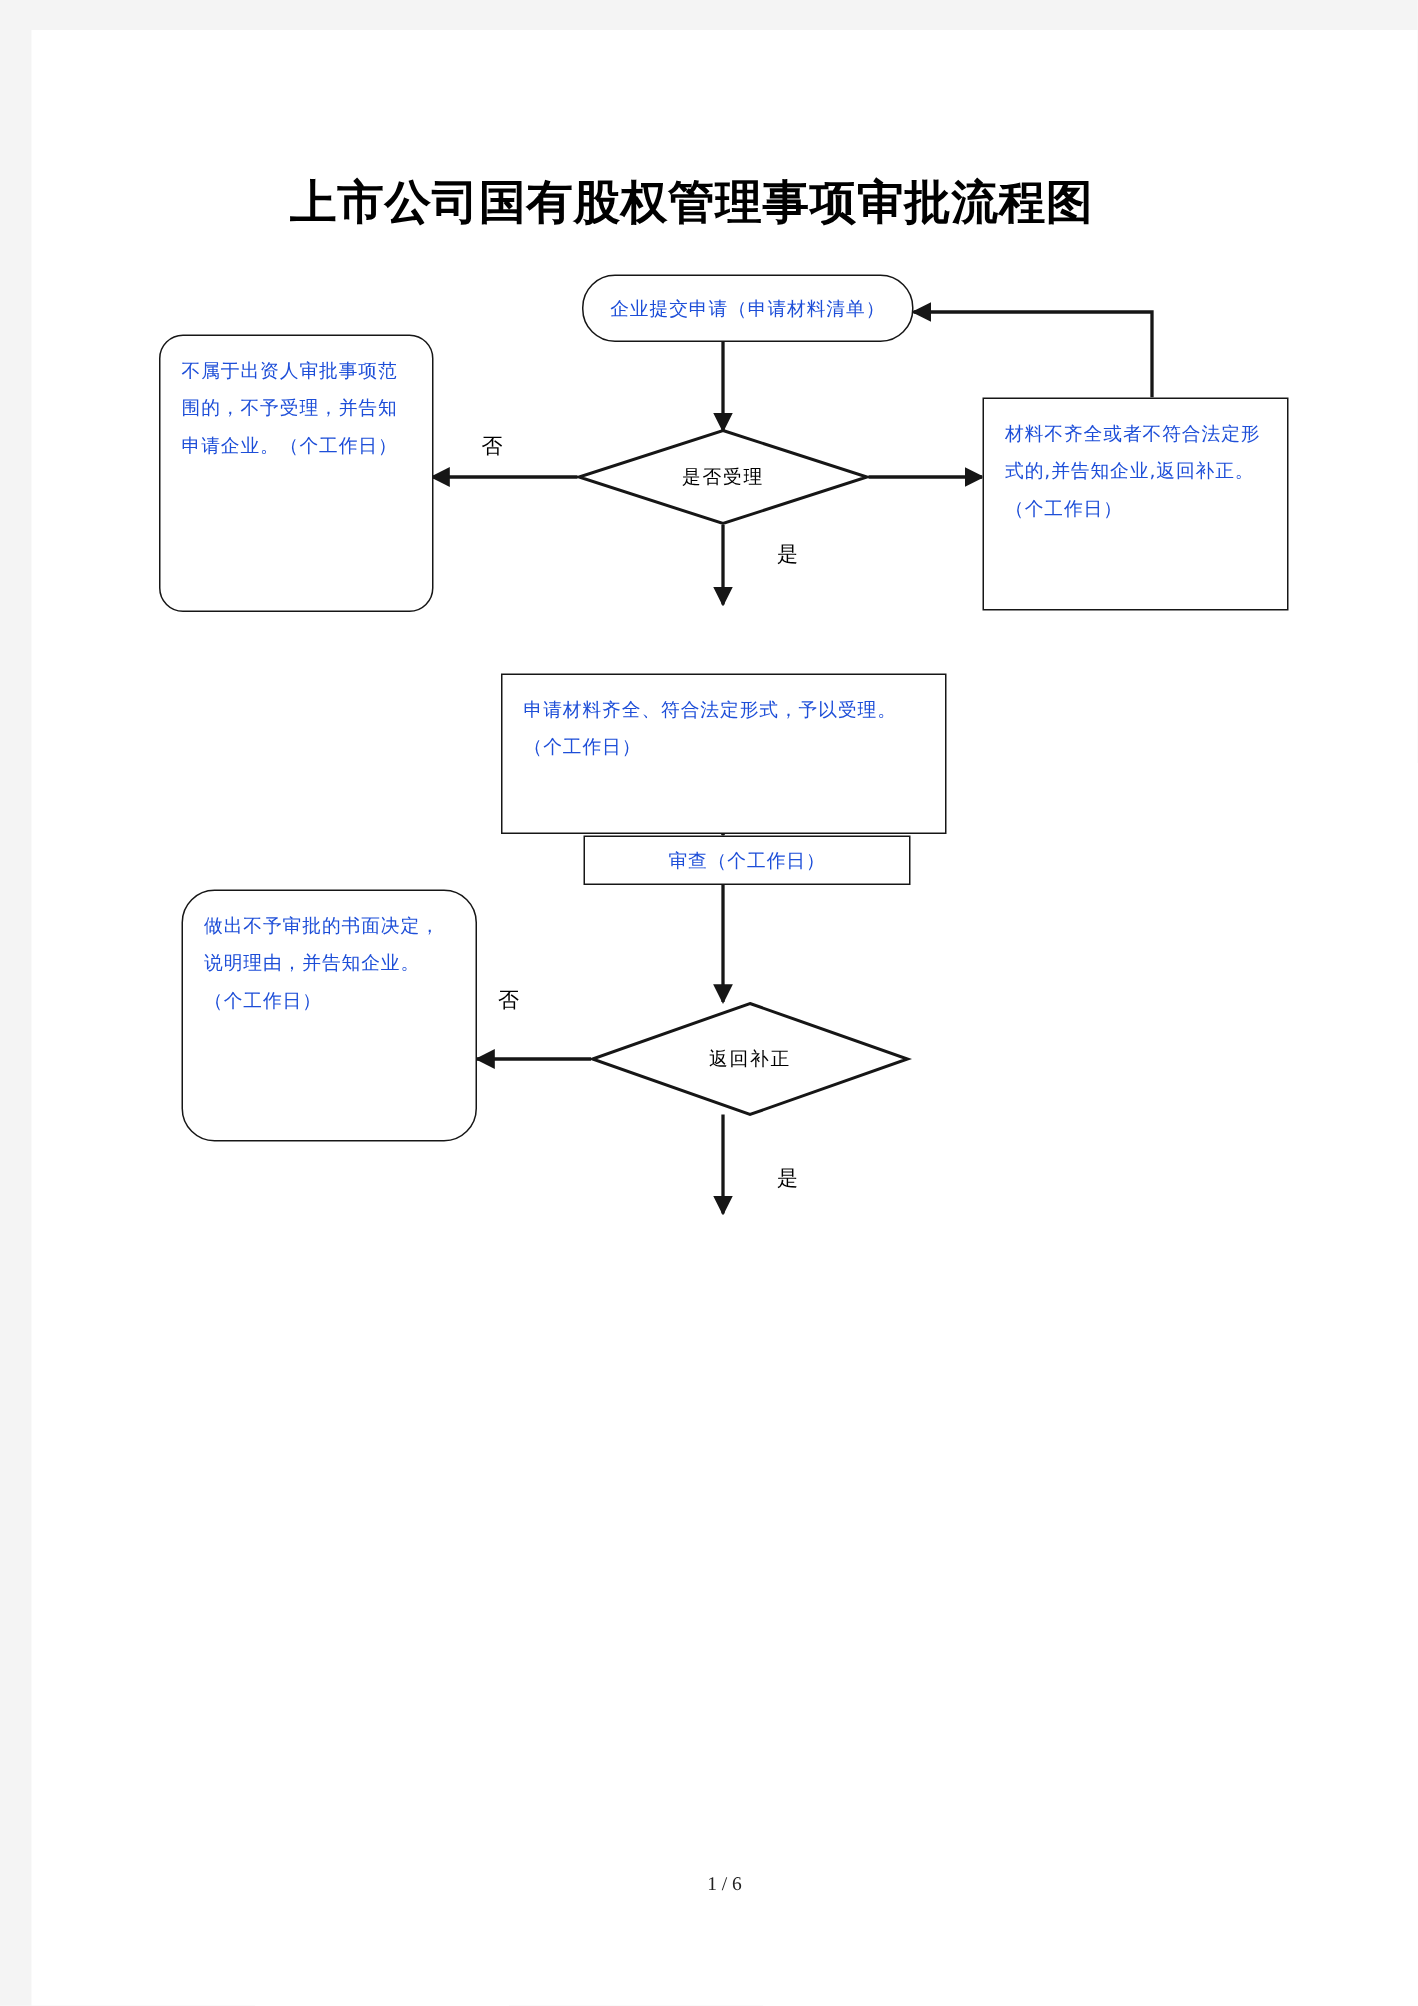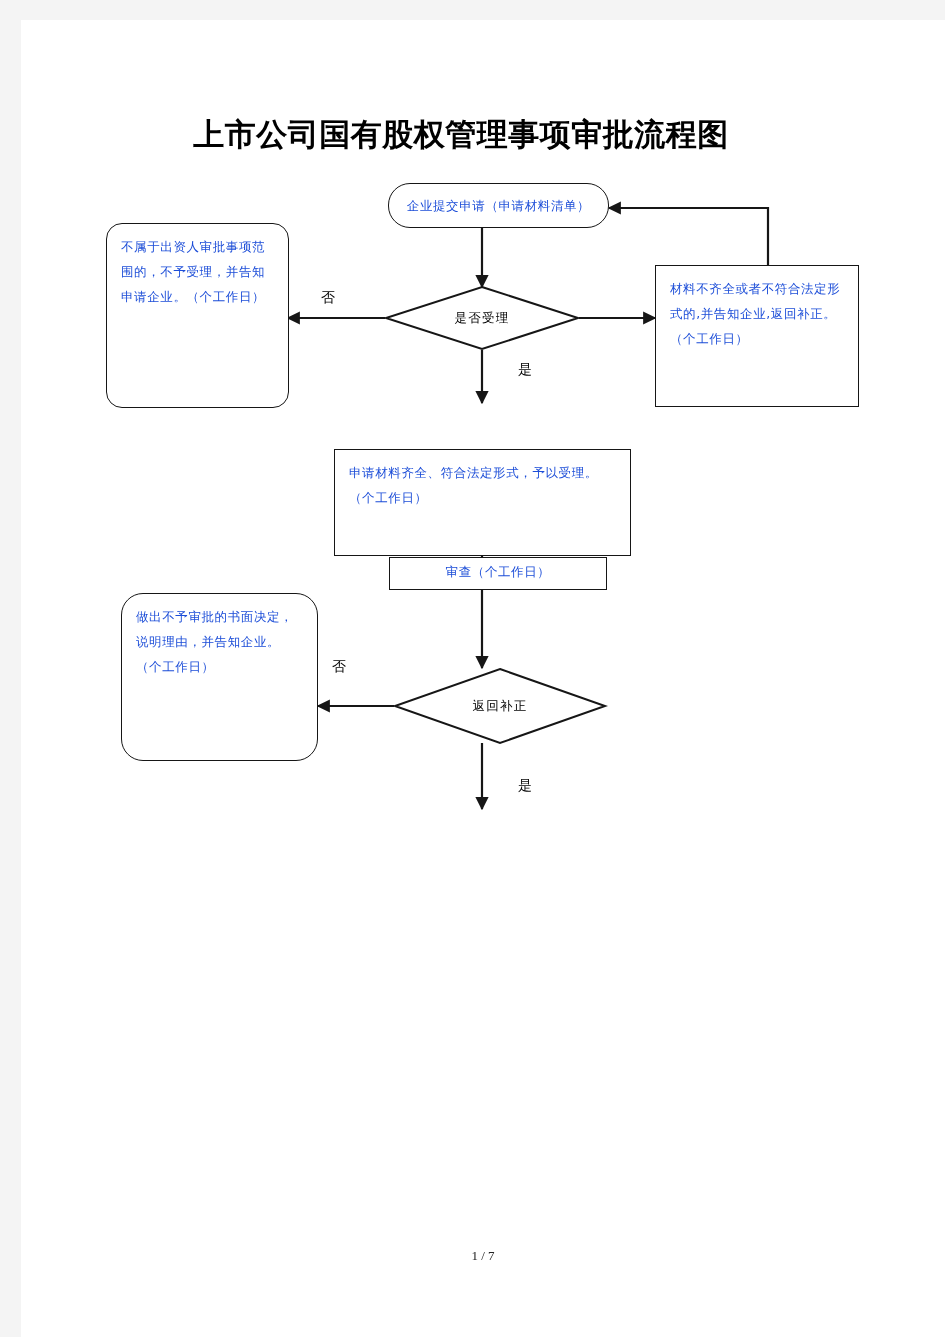--- a/index.html
+++ b/index.html
@@ -176,21 +176,21 @@
     </div>
 
     <div class="node rect" style="left:634px; top:245px; width:204px; height:142px;">
       <span class="txt">材料不齐全或者不符合法定形式的,并告知企业,返回补正。（个工作日）</span>
     </div>
 
     <div class="node rect" style="left:313px; top:383px; width:297px; height:107px;margin-top:46px;">
       <span class="txt">申请材料齐全、符合法定形式，予以受理。（个工作日）</span>
     </div>
 
-    <div class="node rect center-txt" style="left:368px; top:537px; width:218px; height:33px;font-family:Liberation Mono, monospace;">
+    <div class="node rect center-txt" style="left:368px; top:537px; width:218px; height:33px;">
       <span class="txt">审查（个工作日）</span>
     </div>
 
     <div class="diamond" style="left:373px; top:648px; width:212px; height:76px;">
       <svg width="212" height="76" viewBox="0 0 212 76" xmlns="http://www.w3.org/2000/svg">
         <polygon points="106,1 211,38 106,75 1,38" fill="#ffffff" stroke="#161616" stroke-width="2"></polygon>
       </svg>
       <span class="dlabel">返回补正</span>
     </div>
 
@@ -199,15 +199,15 @@
     </div>
 
 
     <span class="edge-label" style="left:300px; top:269px;">否</span>
     <span class="edge-label" style="left:497px; top:341px;">是</span>
     <span class="edge-label" style="left:311px; top:638px;">否</span>
     <span class="edge-label" style="left:497px; top:757px;">是</span>
 
   </div>
 
-  <div class="footer">1 / 7</div>
+  <div class="footer">1 / 6</div>
 
 </div>
 
 </body></html>

